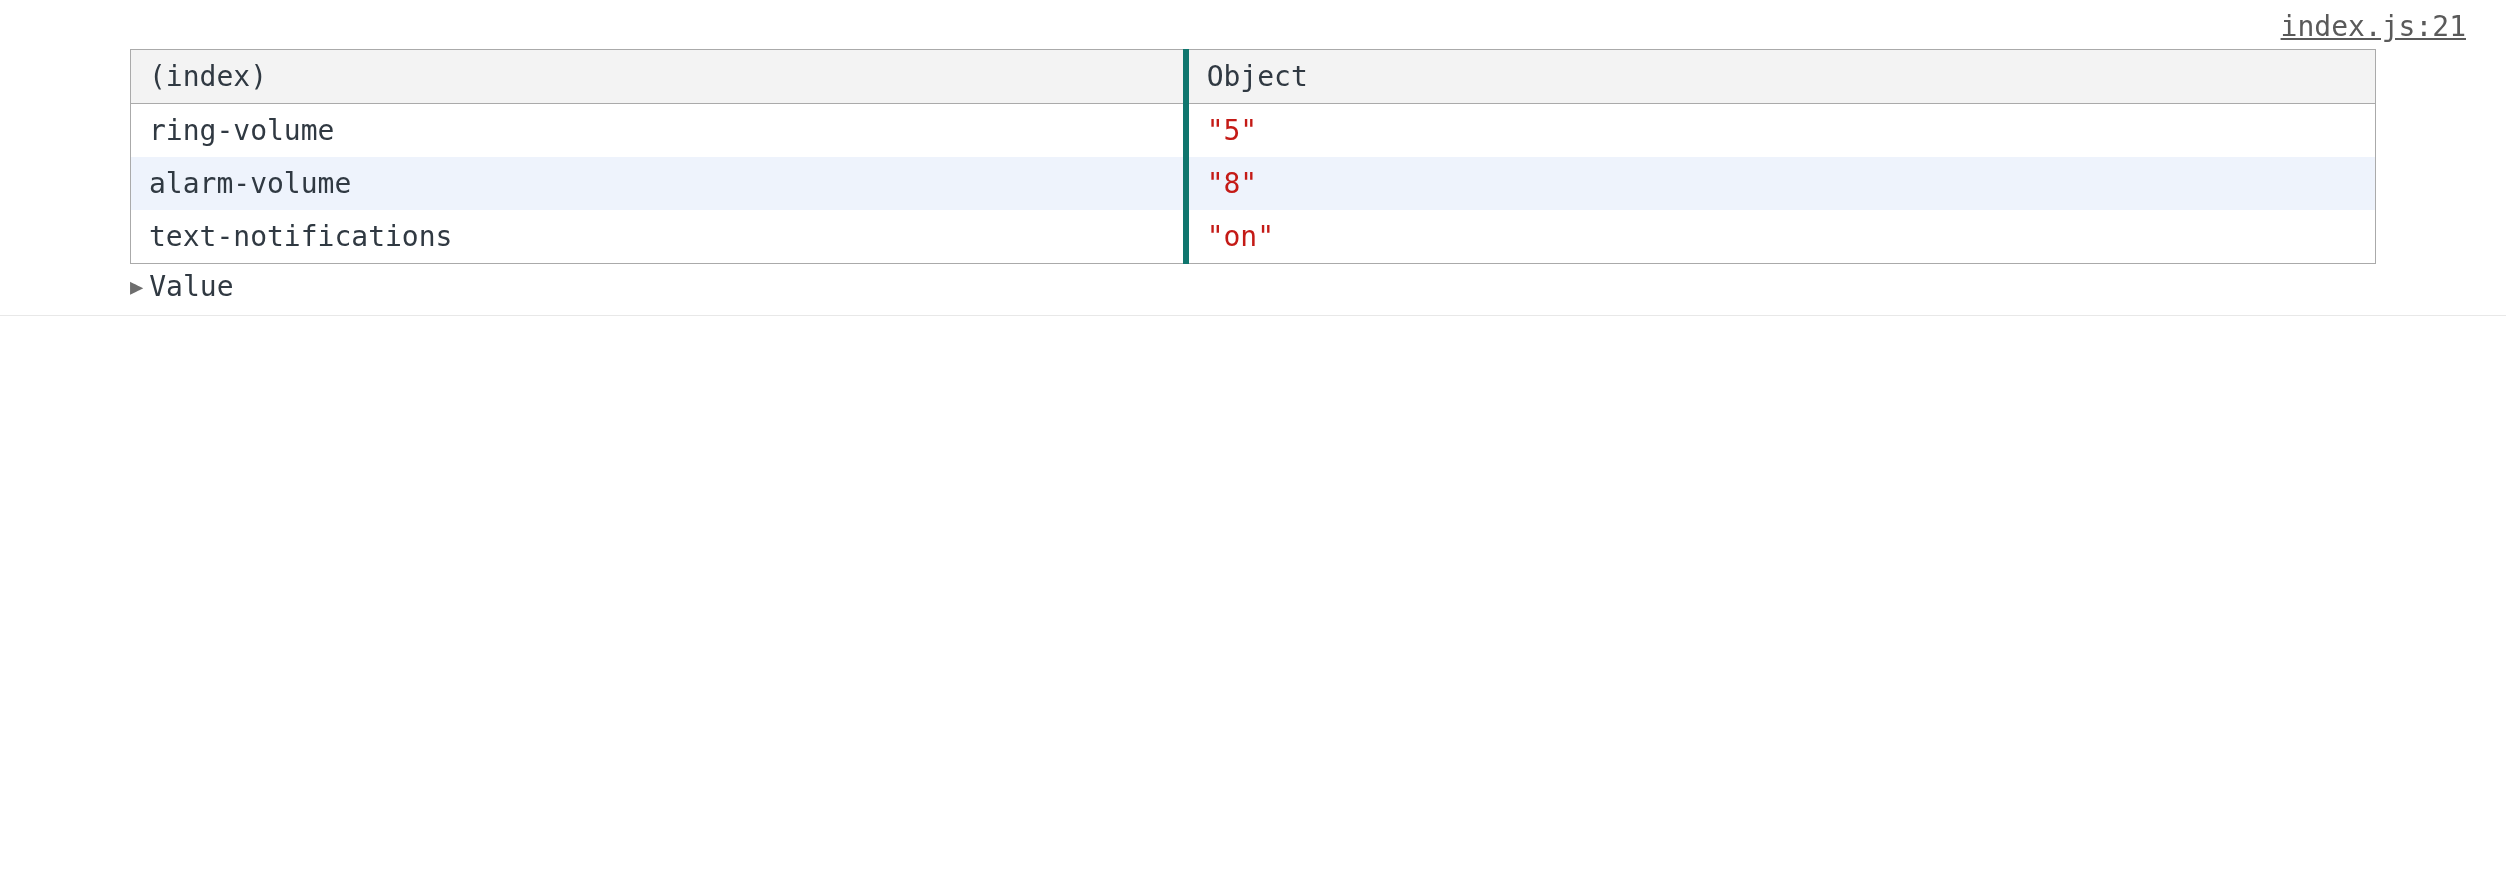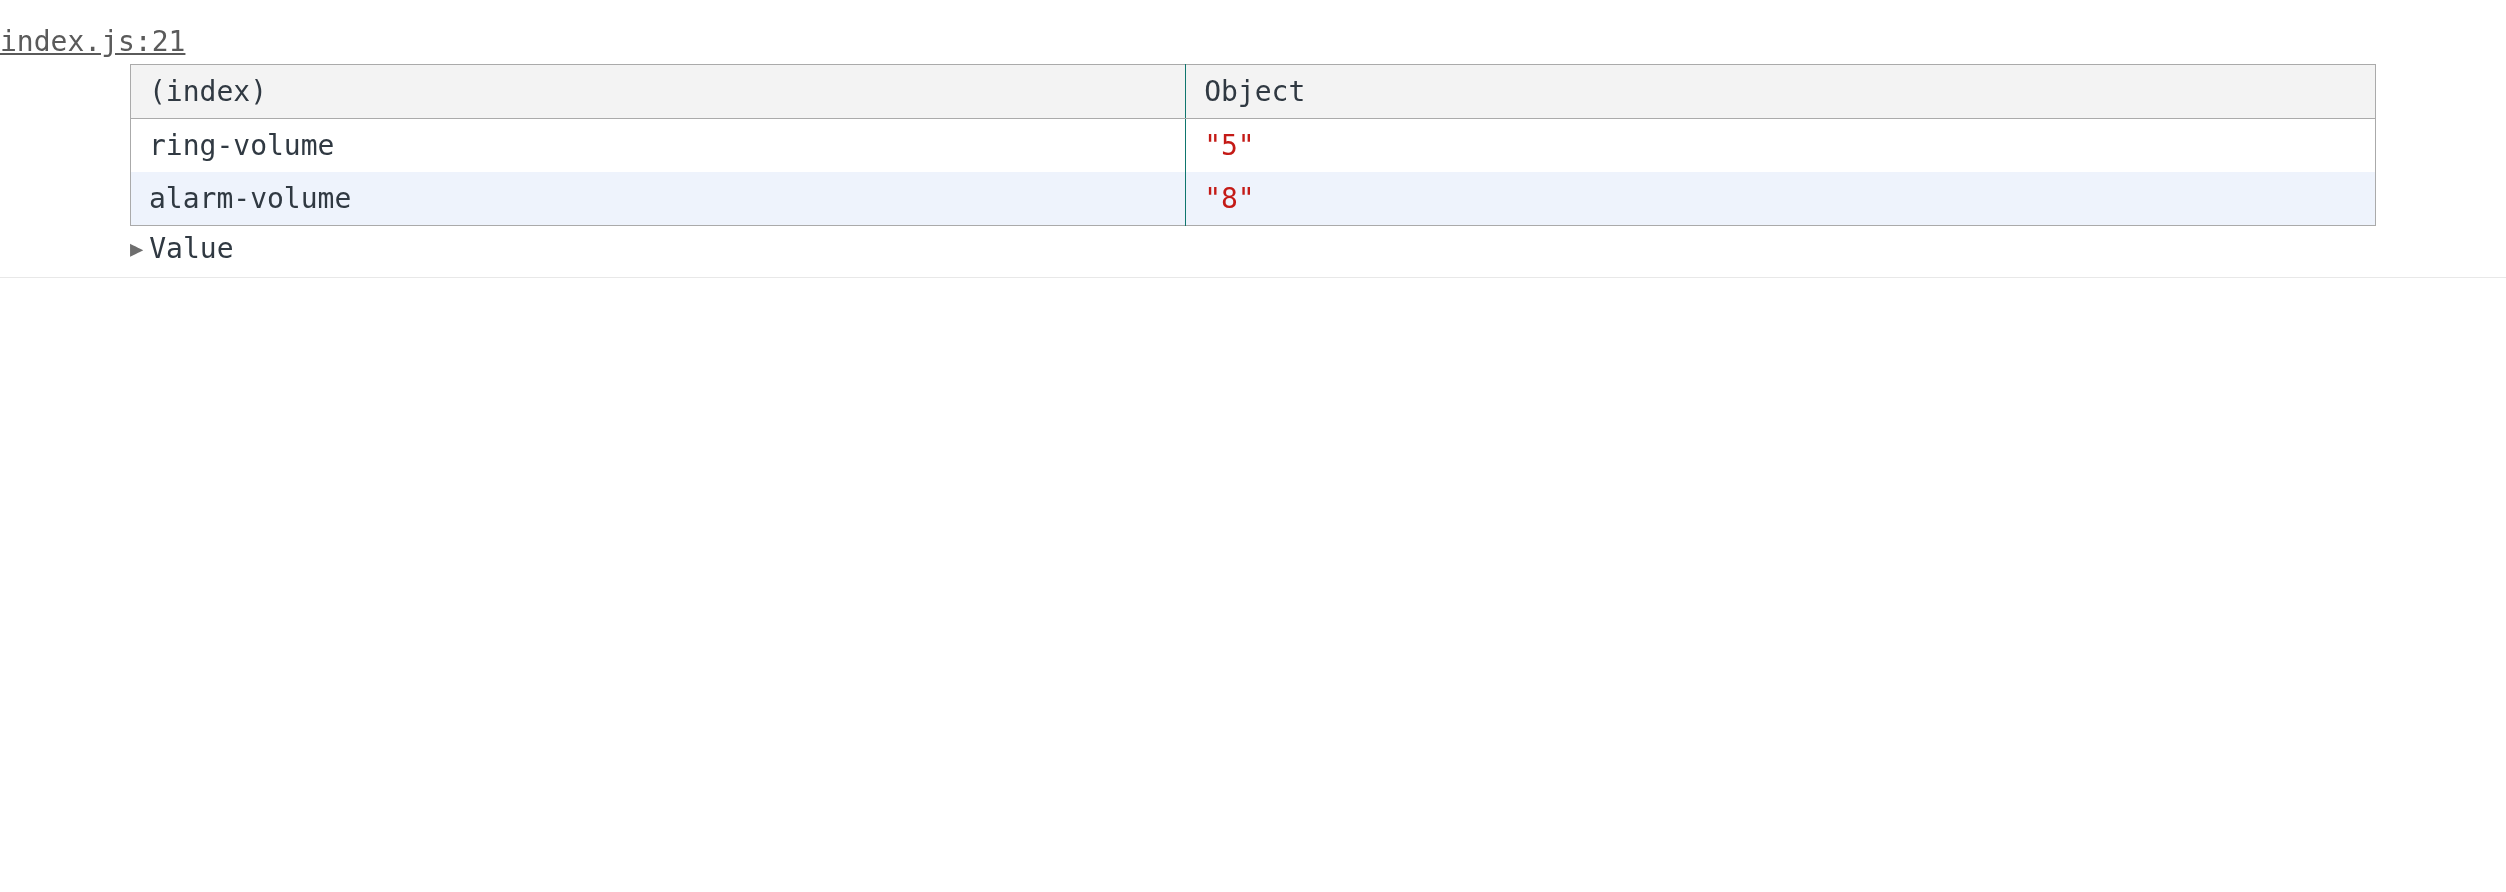--- a/index.html
+++ b/index.html
@@ -13,24 +13,23 @@
       background: #ffffff;
       padding: 10px 0 20px 0;
       color: #303942;
     }
     .console-wrapper {
       width: 100%;
       border-bottom: 1px solid #e8e8e8;
       padding-bottom: 12px;
     }
     .source-link {
-      text-align: left;
+      text-align: right;
       padding-right: 40px;
       padding-bottom: 6px;
-      margin-top: 15px;
     }
     .source-link a {
       color: #5a5a5a;
       text-decoration: underline;
       cursor: pointer;
     }
     .table-container {
       margin: 0 130px;
     }
     table {
@@ -41,21 +40,21 @@
     }
     thead th {
       background: #f3f3f3;
       text-align: left;
       font-weight: normal;
       padding: 10px 18px;
       border-bottom: 1px solid #aaa;
       color: #303942;
     }
     th:first-child, td:first-child {
-      border-right: 1px solid #0f766e;
+      border-right: 6px solid #0f766e;
       width: 47%;
     }
     tbody td {
       padding: 10px 18px;
       vertical-align: middle;
     }
     tbody tr:nth-child(odd) {
       background: #ffffff;
     }
     tbody tr:nth-child(even) {
@@ -102,20 +101,24 @@
       </thead>
       <tbody>
         <tr>
           <td class="key-cell">ring-volume</td>
           <td class="value-cell">"5"</td>
         </tr>
         <tr>
           <td class="key-cell">alarm-volume</td>
           <td class="value-cell">"8"</td>
         </tr>
+        <tr>
+          <td class="key-cell">text-notifications</td>
+          <td class="value-cell">"on"</td>
+        </tr>
       </tbody>
     </table>
   </div>
 
   <div class="object-row">
     <span class="disclosure-triangle">▶</span>
     <span>Value</span>
   </div>
 
 </div>

